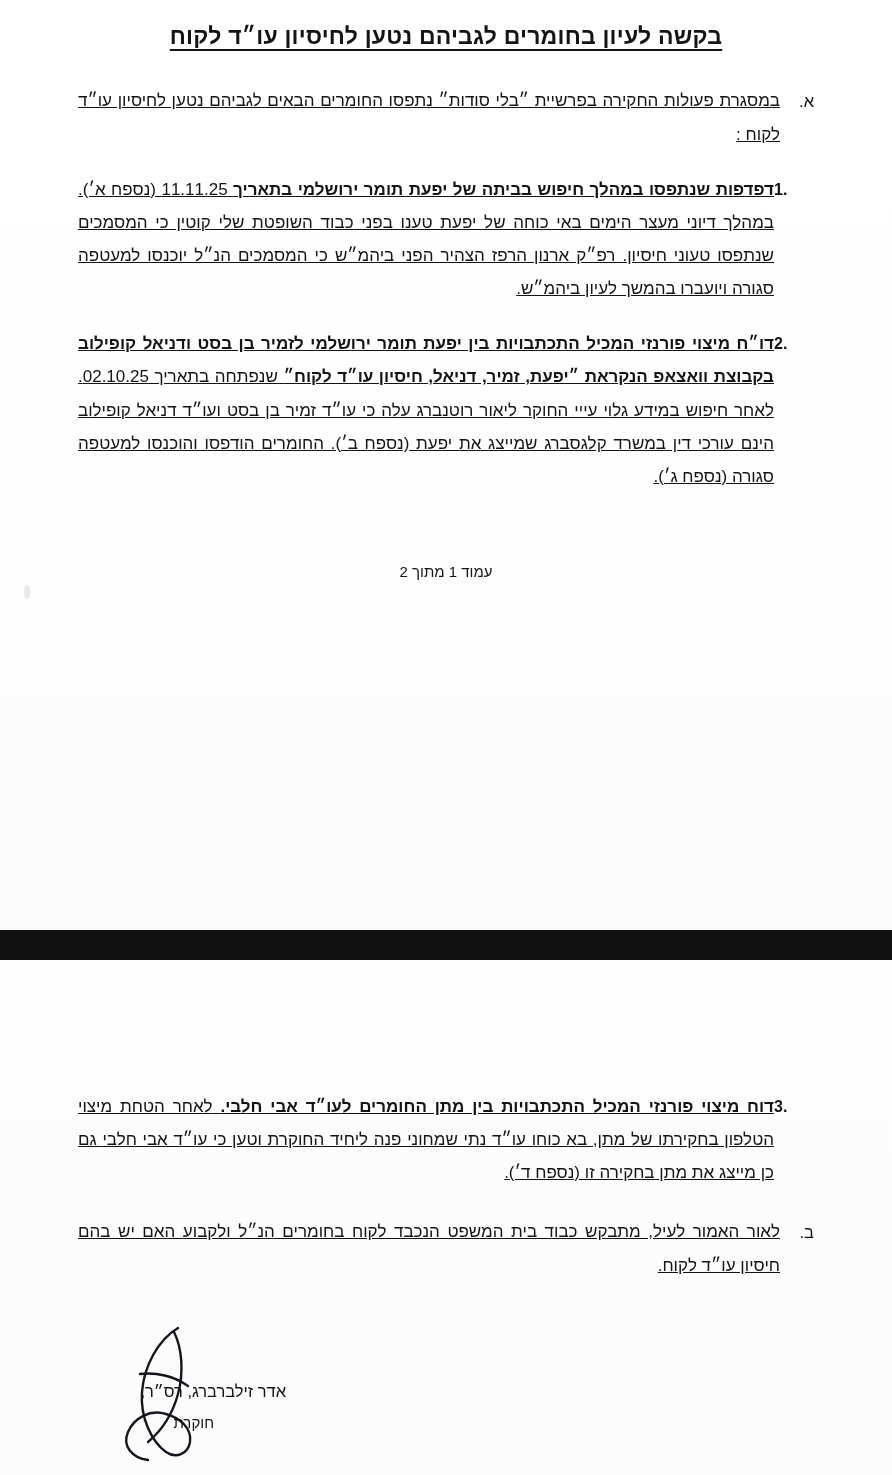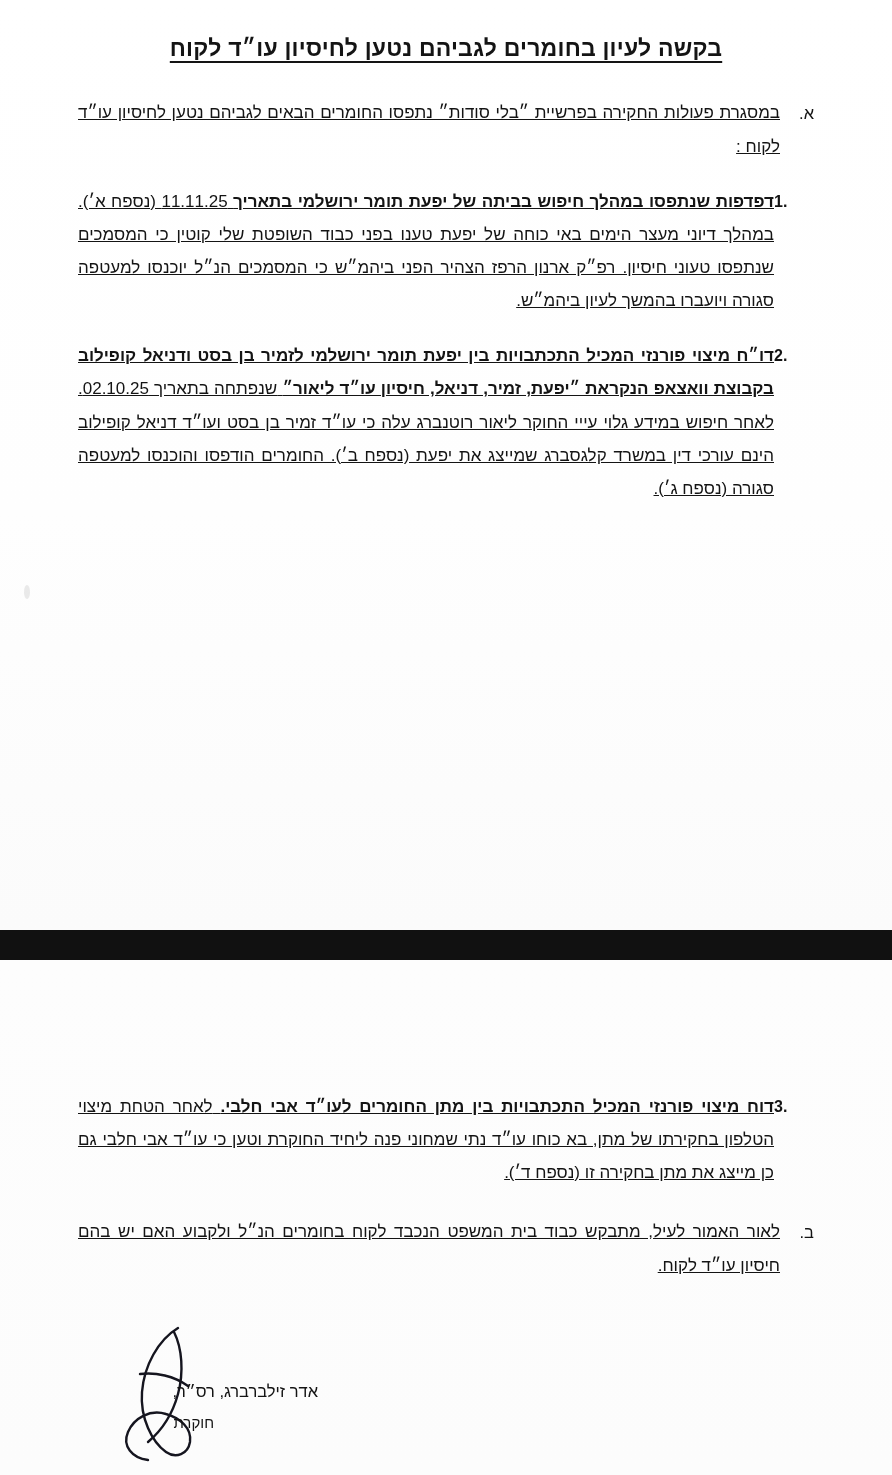--- a/index.html
+++ b/index.html
@@ -20,21 +20,21 @@
   .page {
     position: absolute;
     left: 0;
     width: 892px;
     background: #fdfdfd;
     box-sizing: border-box;
   }
   #page-1 {
     top: 0;
     height: 930px;
-    padding: 12px 78px;
+    padding: 0 78px;
     background: linear-gradient(180deg,#ffffff 0%, #fefefe 55%, #fbfbfb 100%);
   }
   #page-2 {
     top: 960px;
     height: 515px;
     padding: 0 78px;
     background: linear-gradient(180deg,#fdfdfd 0%, #fcfcfc 100%);
   }
 
   .scan-gap {
@@ -110,21 +110,21 @@
   #page-2 .block { margin-top: 26px; }
   #page-2 .first { margin-top: 130px; }
 
   .signature-area {
     margin-top: 40px;
     position: relative;
     height: 130px;
   }
   .sig-name {
     position: absolute;
-    right: 496px;
+    right: 528px;
     top: 60px;
     font-size: 16.5px;
     direction: rtl;
     white-space: nowrap;
   }
   .sig-role {
     position: absolute;
     right: 600px;
     top: 92px;
     font-size: 15px;
@@ -171,25 +171,26 @@
     <div class="marker num">1.</div>
     <div class="body-text">
       <span class="lead">דפדפות שנתפסו במהלך חיפוש בביתה של יפעת תומר ירושלמי בתאריך</span>
       <span>11.11.25 (נספח א׳). במהלך דיוני מעצר הימים באי כוחה של יפעת טענו בפני כבוד השופטת שלי קוטין כי המסמכים שנתפסו טעוני חיסיון. רפ״ק ארנון הרפז הצהיר הפני ביהמ״ש כי המסמכים הנ״ל יוכנסו למעטפה סגורה ויועברו בהמשך לעיון ביהמ״ש.</span>
     </div>
   </div>
 
   <div class="block item">
     <div class="marker num">2.</div>
     <div class="body-text">
-      <span class="lead">דו״ח מיצוי פורנזי המכיל התכתבויות בין יפעת תומר ירושלמי לזמיר בן בסט ודניאל קופילוב בקבוצת וואצאפ הנקראת ״יפעת, זמיר, דניאל, חיסיון עו״ד ליאור״</span>
+      <span class="lead">דו״ח מיצוי פורנזי המכיל התכתבויות בין יפעת תומר ירושלמי לזמיר בן בסט ודניאל קופילוב בקבוצת וואצאפ הנקראת ״יפעת, זמיר, דניאל, חיסיון עו״ד לקוח״</span>
       <span> שנפתחה בתאריך 02.10.25. לאחר חיפוש במידע גלוי עייי החוקר ליאור רוטנברג עלה כי עו״ד זמיר בן בסט ועו״ד דניאל קופילוב הינם עורכי דין במשרד קלגסברג שמייצג את יפעת (נספח ב׳). החומרים הודפסו והוכנסו למעטפה סגורה (נספח ג׳).</span>
     </div>
   </div>
 
+  <div class="page-footer">עמוד 1 מתוך 2</div>
 
   <div class="speck" style="right:862px; top:585px; width:6px; height:14px;"></div>
 </section>
 
 <div class="scan-gap"></div>
 
 <section class="page" id="page-2">
 
   <div class="block first">
     <div class="marker num">3.</div>

